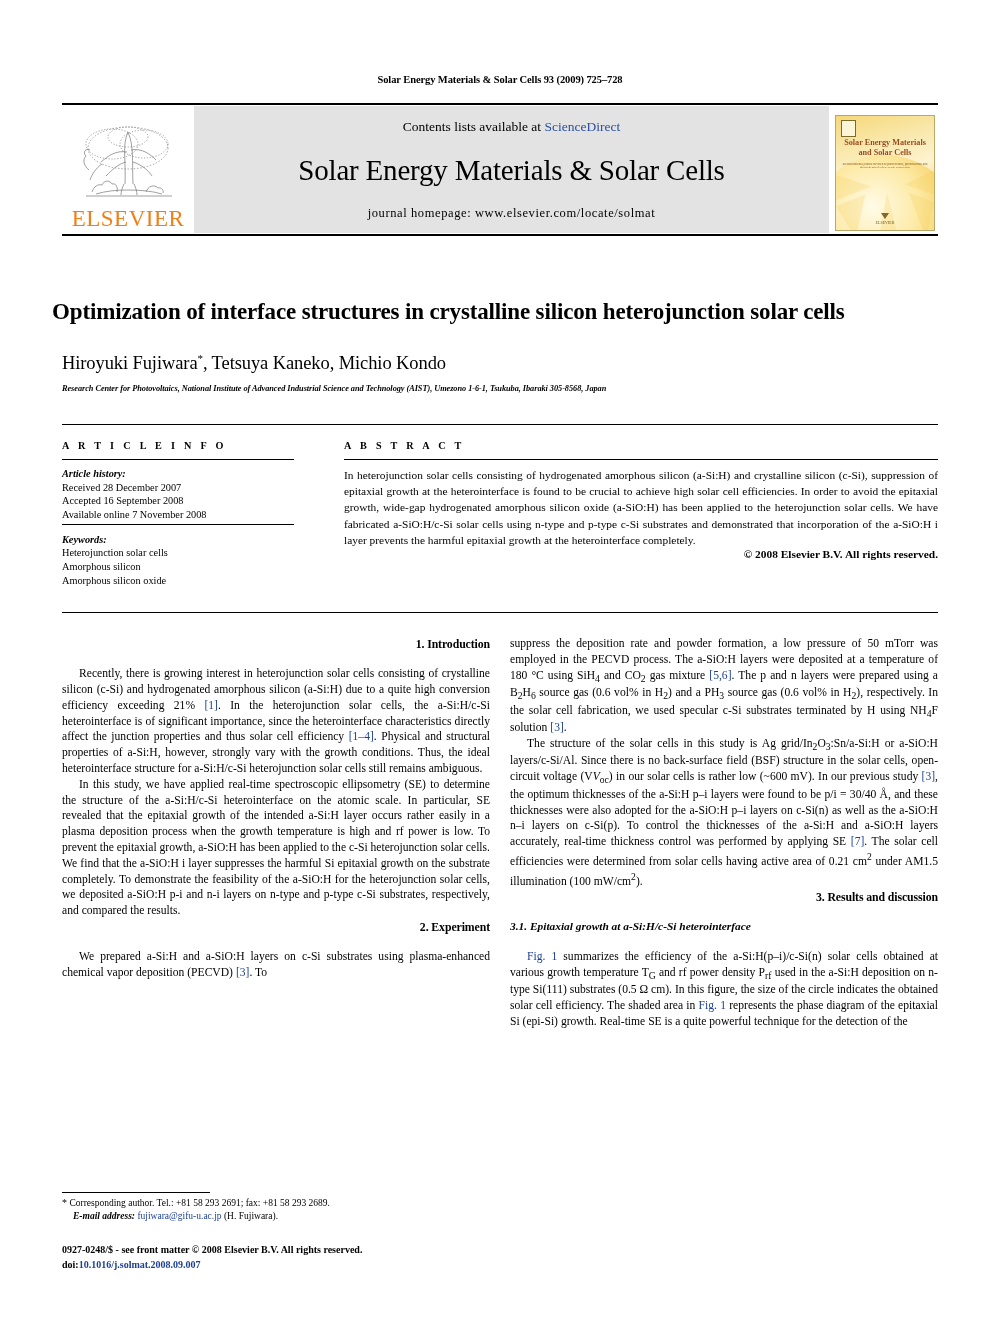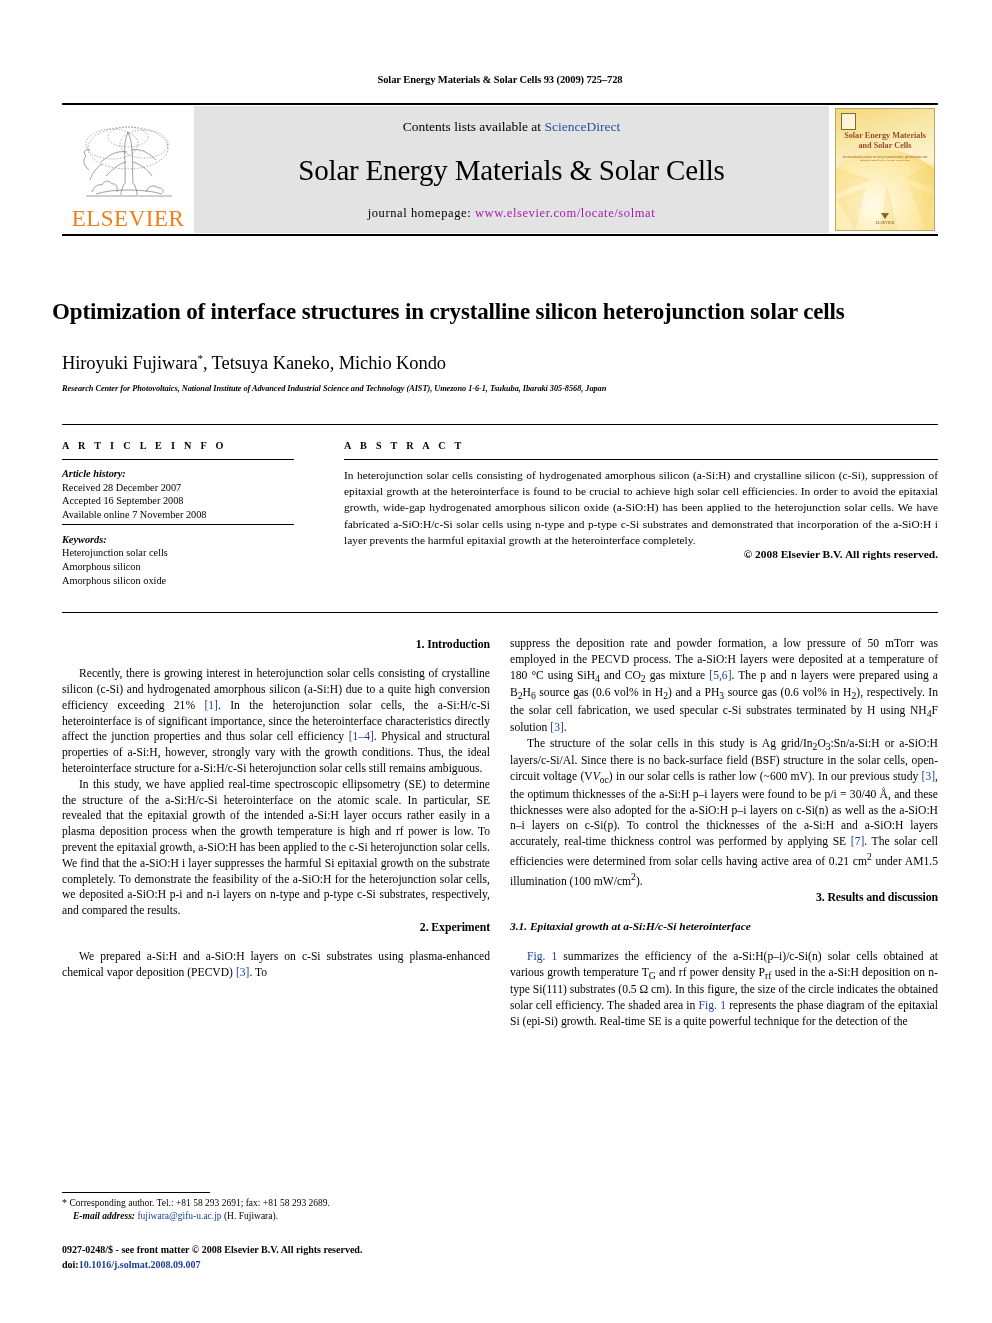--- a/index.html
+++ b/index.html
@@ -68,25 +68,25 @@
     margin: 1px 0;
   }
   .contents-line { font-size: 13.5px; text-align: center; }
   .sciencedirect { color: #2b4f9e; }
   .journal-name {
     font-size: 29px;
     letter-spacing: -0.2px;
     font-family: "Liberation Serif", serif;
   }
   .homepage-line { font-size: 12.5px; letter-spacing: 0.6px; }
-  .homepage-url { color: #a21caf; }
+  .homepage-url { color: #000000; }
 
   .cover-thumb {
     width: 100px; flex: 0 0 100px;
-    margin: 3px 3px 3px 6px;
+    margin: 10px 3px 3px 6px;
     border: 1px solid #b9a86a;
     position: relative;
     overflow: hidden;
     background: linear-gradient(165deg,#f6d87a 0%, #f9e9ae 28%, #fdf3cf 50%, #f7dd90 74%, #eec14f 100%);
   }
   .cover-sun {
     position:absolute; left:-26%; top:34%;
     width: 150%; height: 120%;
     border-radius: 50%;
     background: radial-gradient(circle at 42% 38%, #fffbe8 0%, #fdeaa6 38%, #f5cf62 68%, #edbe44 100%);

